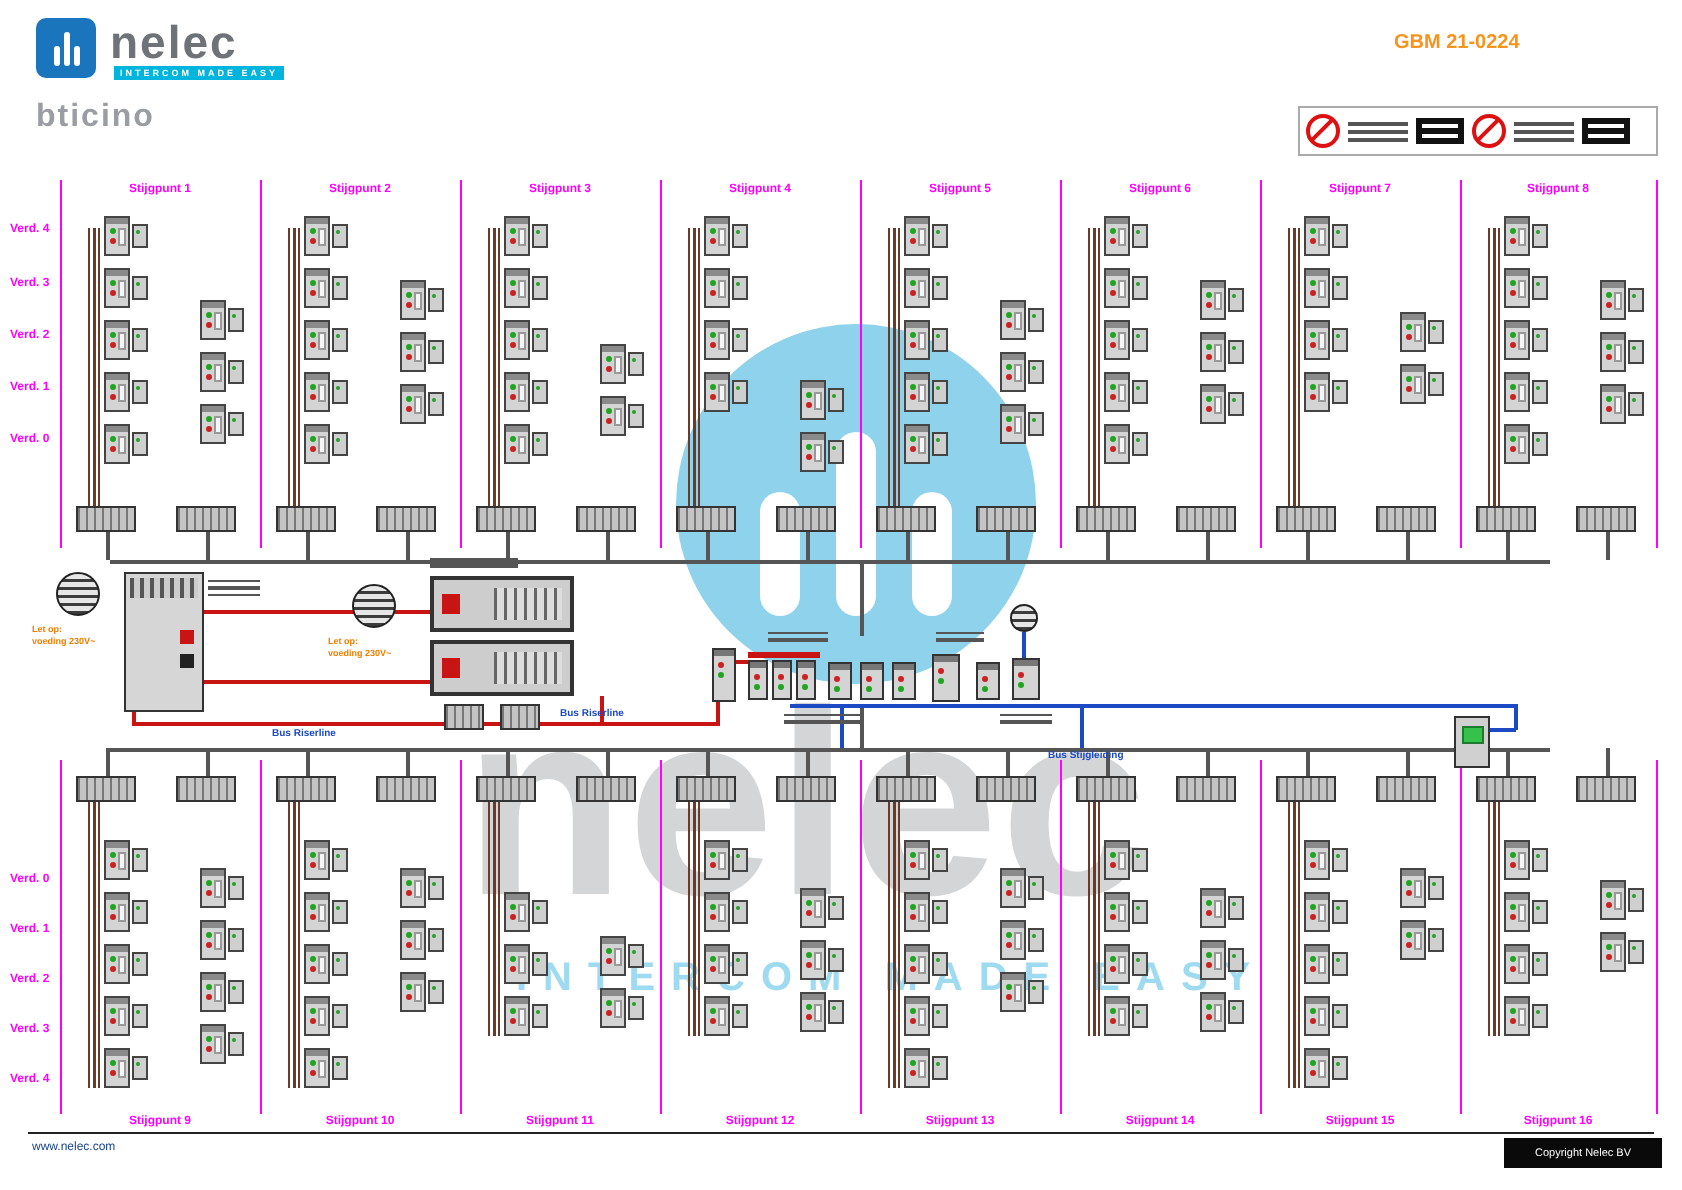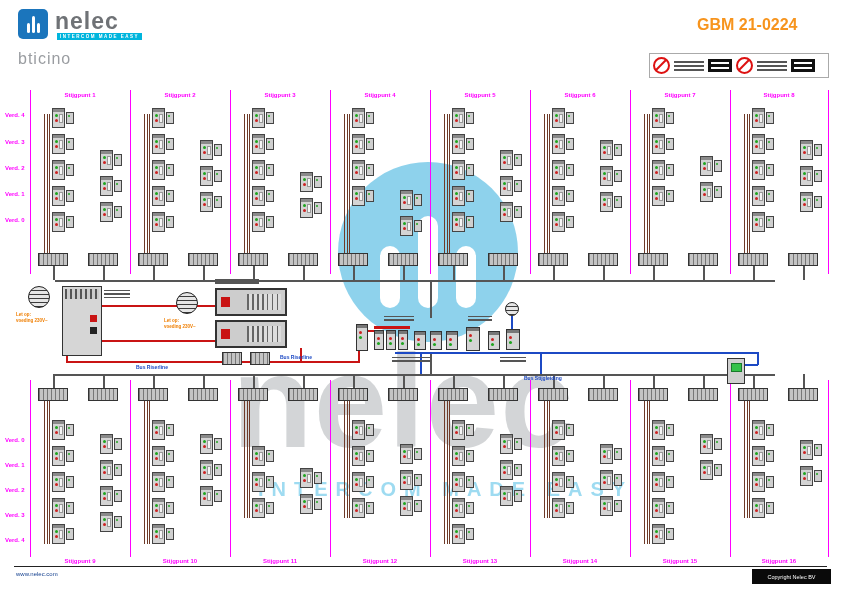--- a/index.html
+++ b/index.html
@@ -22,23 +22,23 @@
   .logo-mark{position:absolute;left:18px;top:9px;width:30px;height:30px;background:#1b75bc;
              border-radius:5px;z-index:4;}
   .logo-mark i{position:absolute;bottom:6px;width:3px;background:#fff;border-radius:2px;display:block;}
   .logo-mark i:nth-child(1){left:9px;height:10px;}
   .logo-mark i:nth-child(2){left:14px;height:17px;}
   .logo-mark i:nth-child(3){left:19px;height:10px;}
   .brand{position:absolute;left:55px;top:8px;font-size:23px;font-weight:bold;color:#6f7276;
          letter-spacing:1px;z-index:4;}
   .brand-tag{position:absolute;left:57px;top:33px;background:#00b5dd;color:#fff;font-size:4.5px;
              font-weight:bold;letter-spacing:1.5px;padding:1px 3px;z-index:4;white-space:nowrap;}
-  .brand2{position:absolute;left:18px;top:50px;font-size:16px;font-weight:normal;color:#9a9da1;
+  .brand2{position:absolute;left:18px;top:50px;font-size:16px;font-weight:bold;color:#9a9da1;
           letter-spacing:1px;z-index:4;}
-  .docnum{position:absolute;left:697px;top:16px;font-size:16px;font-weight:bold;color:#f7941d;z-index:4;}
+  .docnum{position:absolute;left:697px;top:16px;font-size:10px;font-weight:bold;color:#f7941d;z-index:4;}
 
   .legend{position:absolute;left:649px;top:53px;width:180px;height:25px;border:1px solid #aaa;
           display:flex;align-items:center;gap:4px;padding:2px 3px;box-sizing:border-box;z-index:4;background:#fff;}
   .warn-ic{width:13px;height:13px;border:2px solid #d11;border-radius:50%;position:relative;flex:0 0 auto;display:block;}
   .warn-ic::after{content:"";position:absolute;left:-1px;top:5px;width:14px;height:2px;background:#d11;transform:rotate(-45deg);}
   .tlines{display:flex;flex-direction:column;gap:2px;flex:0 0 auto;}
   .tlines i{display:block;width:30px;height:2px;background:#555;}
   .blackbox{width:24px;height:13px;background:#111;position:relative;flex:0 0 auto;display:block;}
   .blackbox i{position:absolute;left:3px;height:2px;background:#fff;width:18px;display:block;}
   .blackbox i:nth-child(1){top:3px;}

